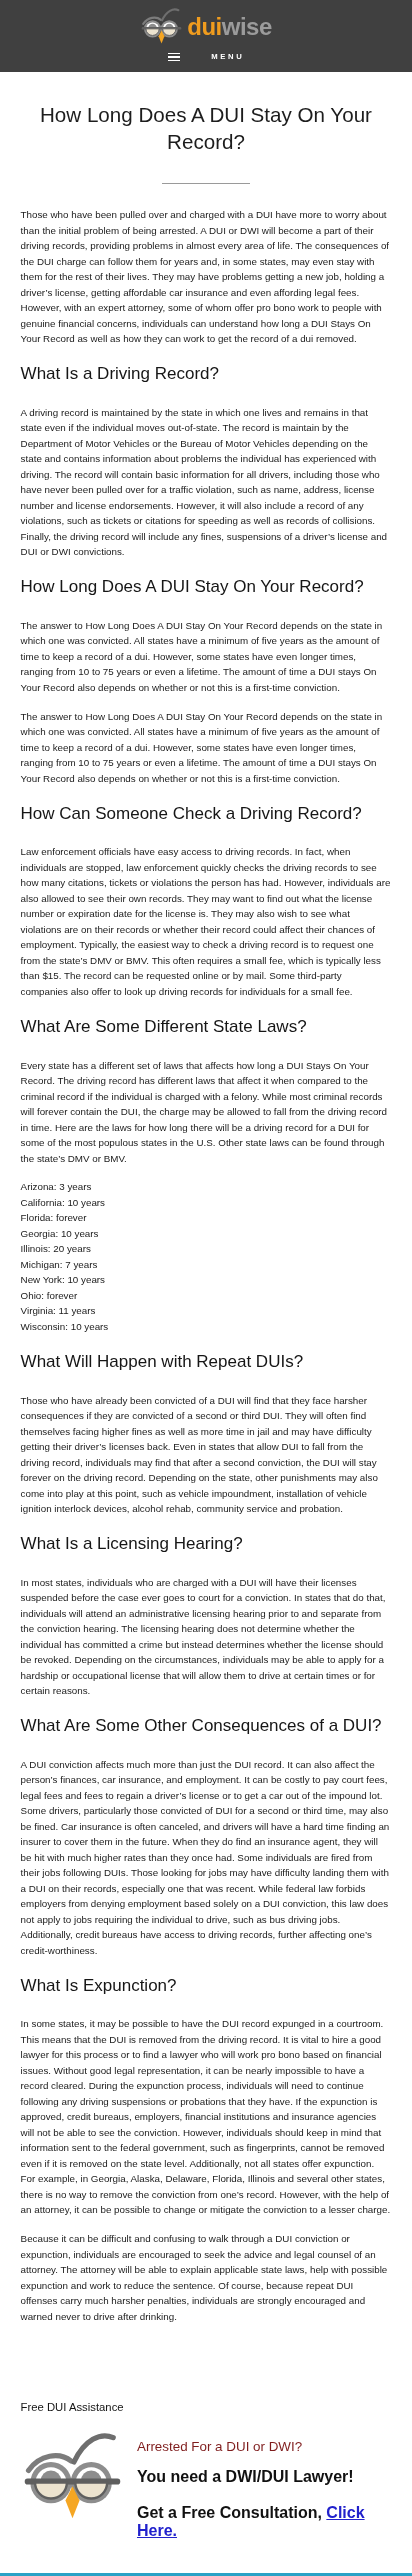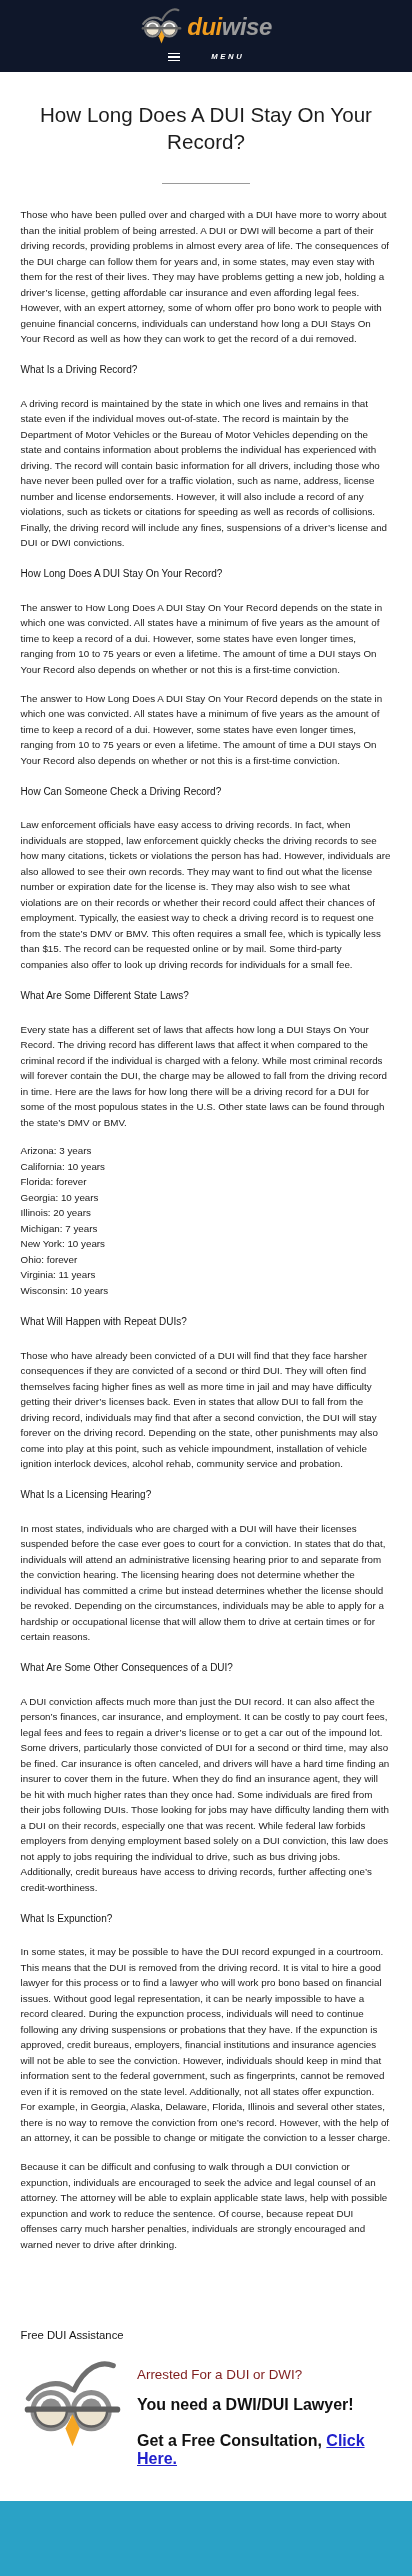--- a/index.html
+++ b/index.html
@@ -3,40 +3,40 @@
 <meta charset="utf-8">
 <style>
   html,body { margin:0; padding:0; }
   body {
     width:412px;
     background:#ffffff;
     font-family:"Liberation Sans", sans-serif;
     color:#1b1b1b;
   }
   
-  .site-header { background:#0f172a; padding:7.2px 0 10.3px;font-style:italic; }
+  .site-header { background:#404040; padding:7.2px 0 10.3px; }
   .logo-row { display:flex; justify-content:center; align-items:center; gap:4.1px; }
   .owl-sm { width:43px; height:39px; }
   .logo-text { font-size:24px; font-weight:bold; letter-spacing:-0.5px; line-height:1; }
   .logo-dui { color:#f09c1e; }
   .logo-wise { color:#9b9b9b; }
   .menu-btn { display:flex; justify-content:center; align-items:center; gap:6.2px; margin-top:6.2px; color:#ffffff; cursor:pointer; }
   .hamburger { display:inline-flex; flex-direction:column; gap:2.1px; }
   .hamburger span { display:block; width:12.4px; height:1.5px; background:#ffffff; }
   .menu-label { font-size:7.7px; font-weight:bold; letter-spacing:2.6px;margin-left:25px; }
 
   
   .title-wrap { padding:29px 20.6px 0; }
   h1 { font-size:20.6px; font-weight:400; text-align:center; line-height:1.35; margin:0; color:#1d1d1d; }
   .title-divider { width:88px; border:0; border-top:0.5px solid #9a9a9a; margin:27px auto 0; }
 
   
   main { padding:23px 20.6px 0; }
   main p { font-size:9.8px; line-height:15.5px; margin:0 0 13.4px; }
-  main h2 { font-size:10px; font-weight:400; margin:17.5px 0 20.6px; color:#161616; }
+  main h2 { font-size:17px; font-weight:400; margin:17.5px 0 20.6px; color:#161616; }
   .states { font-size:9.8px; line-height:15.5px; margin:2.1px 0 13.4px; }
 
   
   .assist-heading { font-size:11.3px; font-weight:400; margin:77px 20.6px 13.4px; color:#141414; }
   .cta { display:flex; align-items:flex-start; padding:3.1px 20.6px 17.5px; }
   .owl-big { width:103px; height:94px; flex:0 0 auto; }
   .cta-text { padding-left:13.4px; padding-top:9.3px; }
   .cta-line1 { font-size:13.4px; margin:0 0 14.4px; color:#7f1d1d; }
   .cta-line2 { font-size:16px; font-weight:bold; margin:0 0 17.5px; color:#111111; }
   .cta-line3 { font-size:16px; font-weight:bold; color:#111111; }

